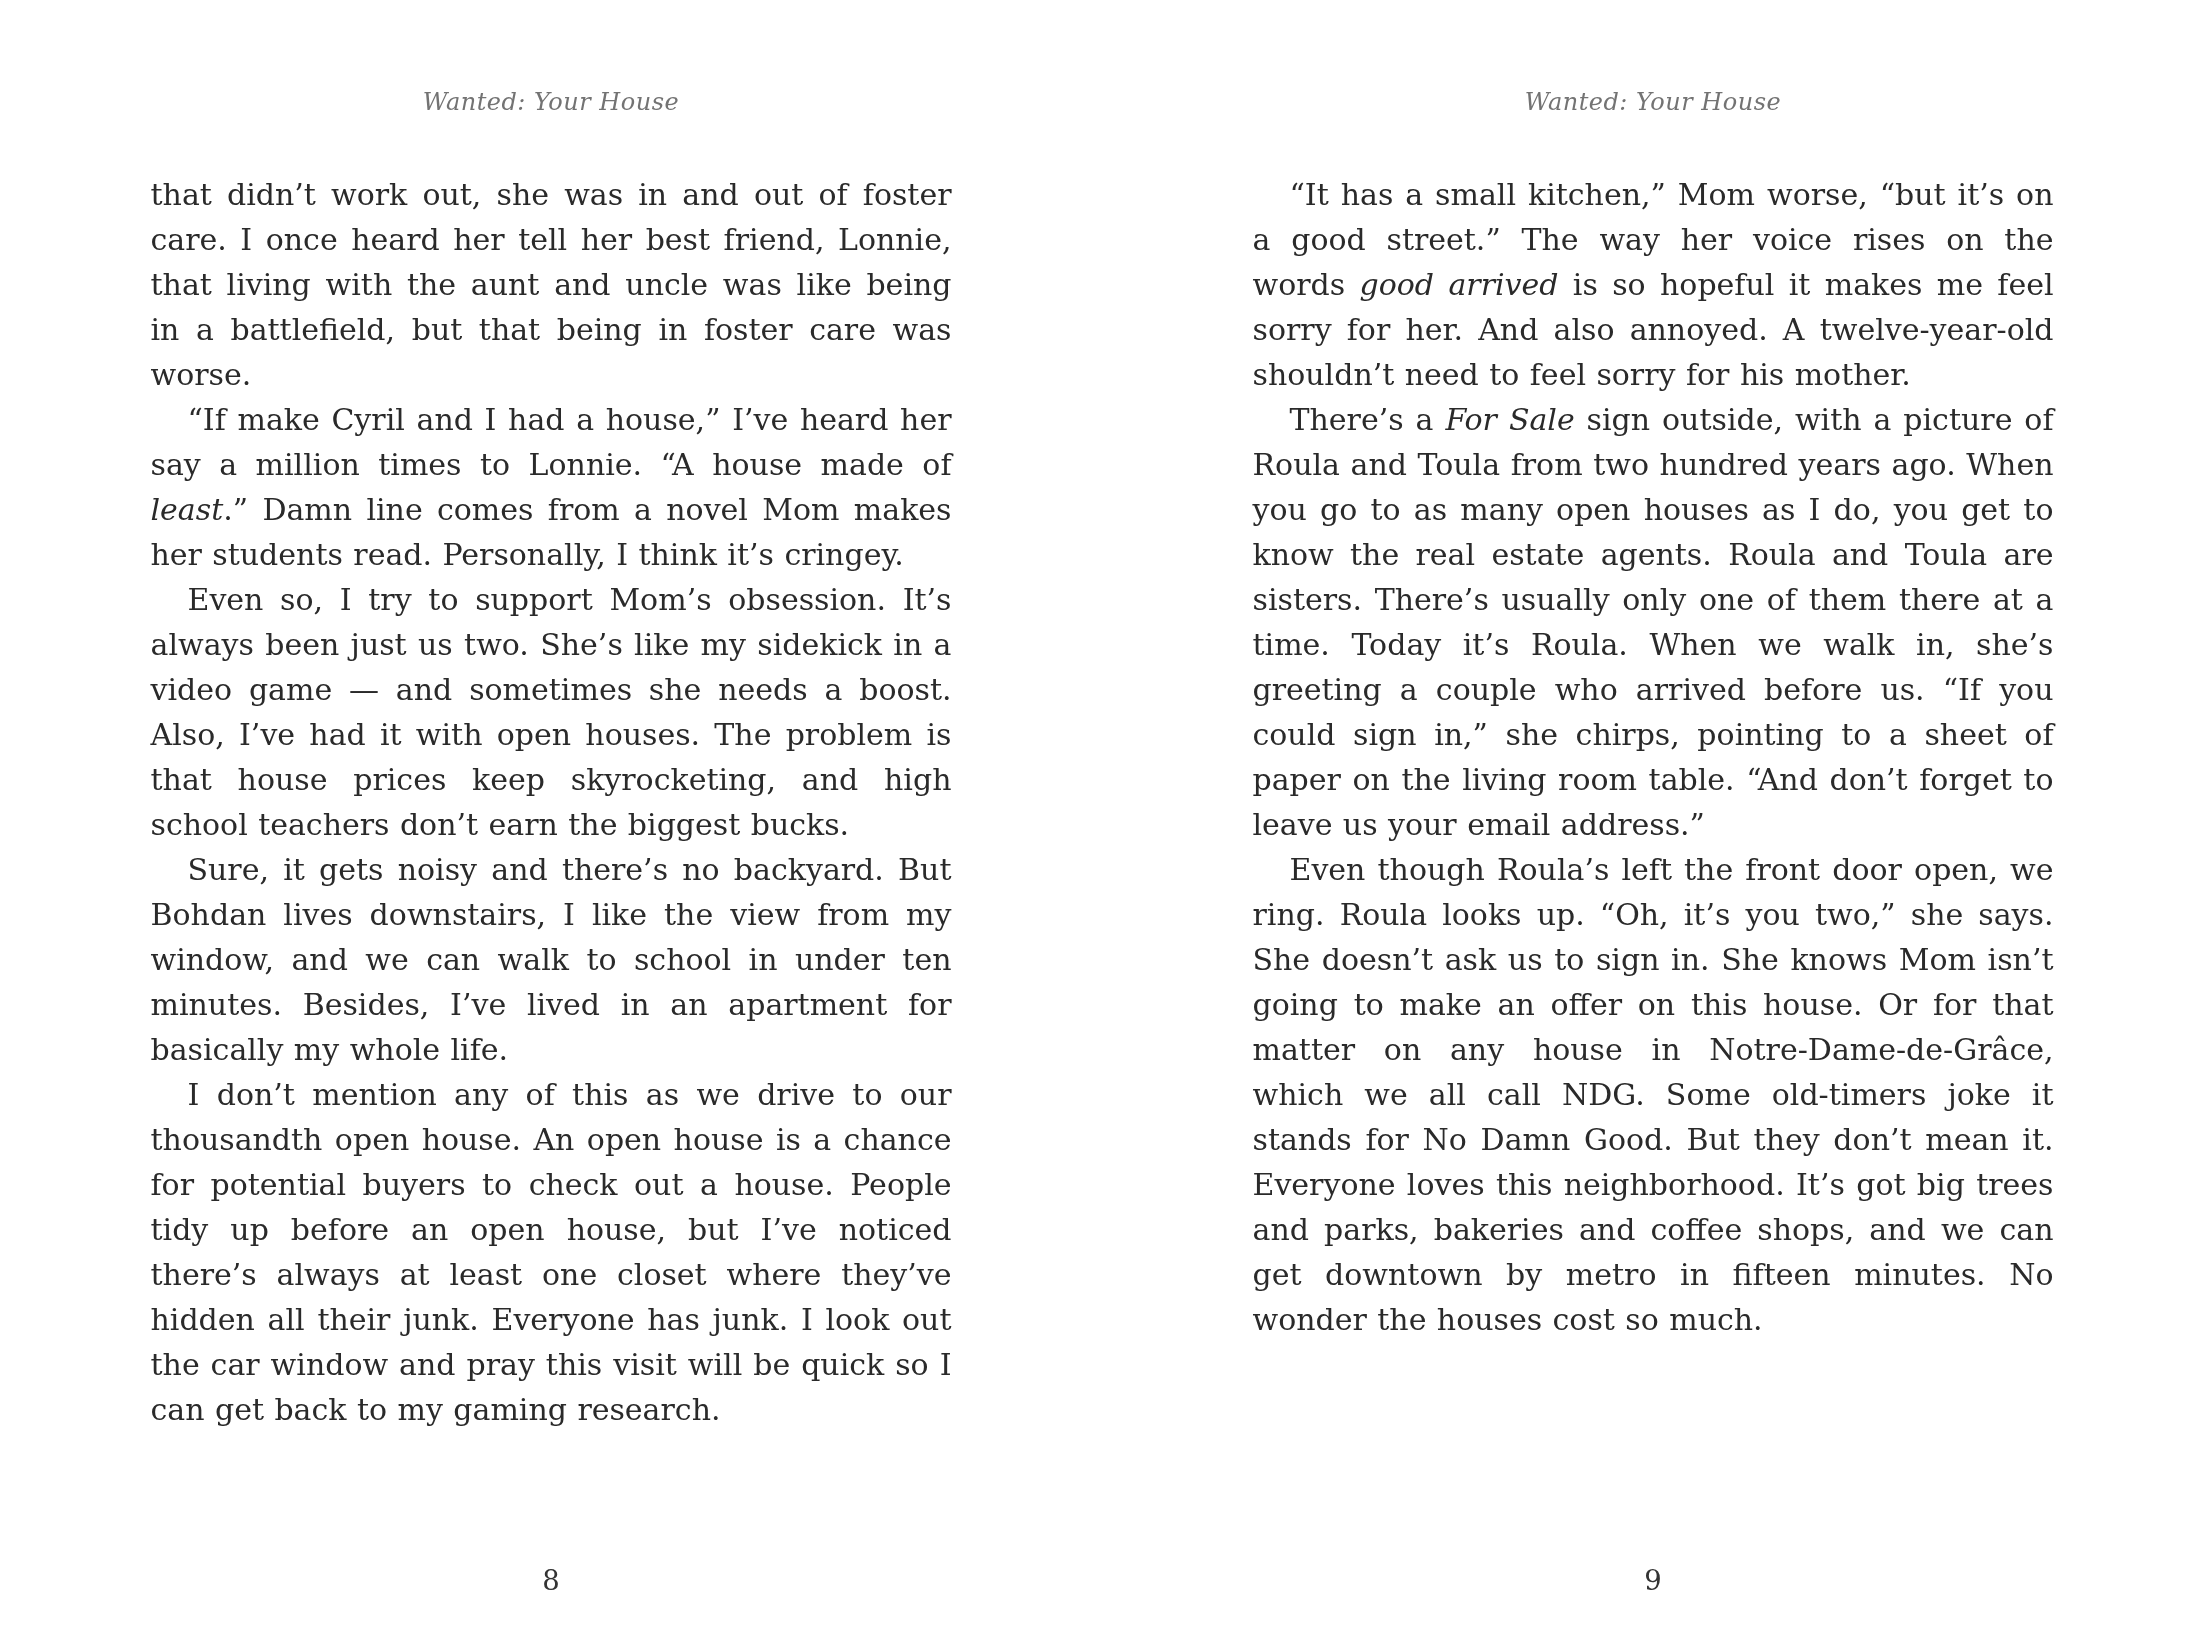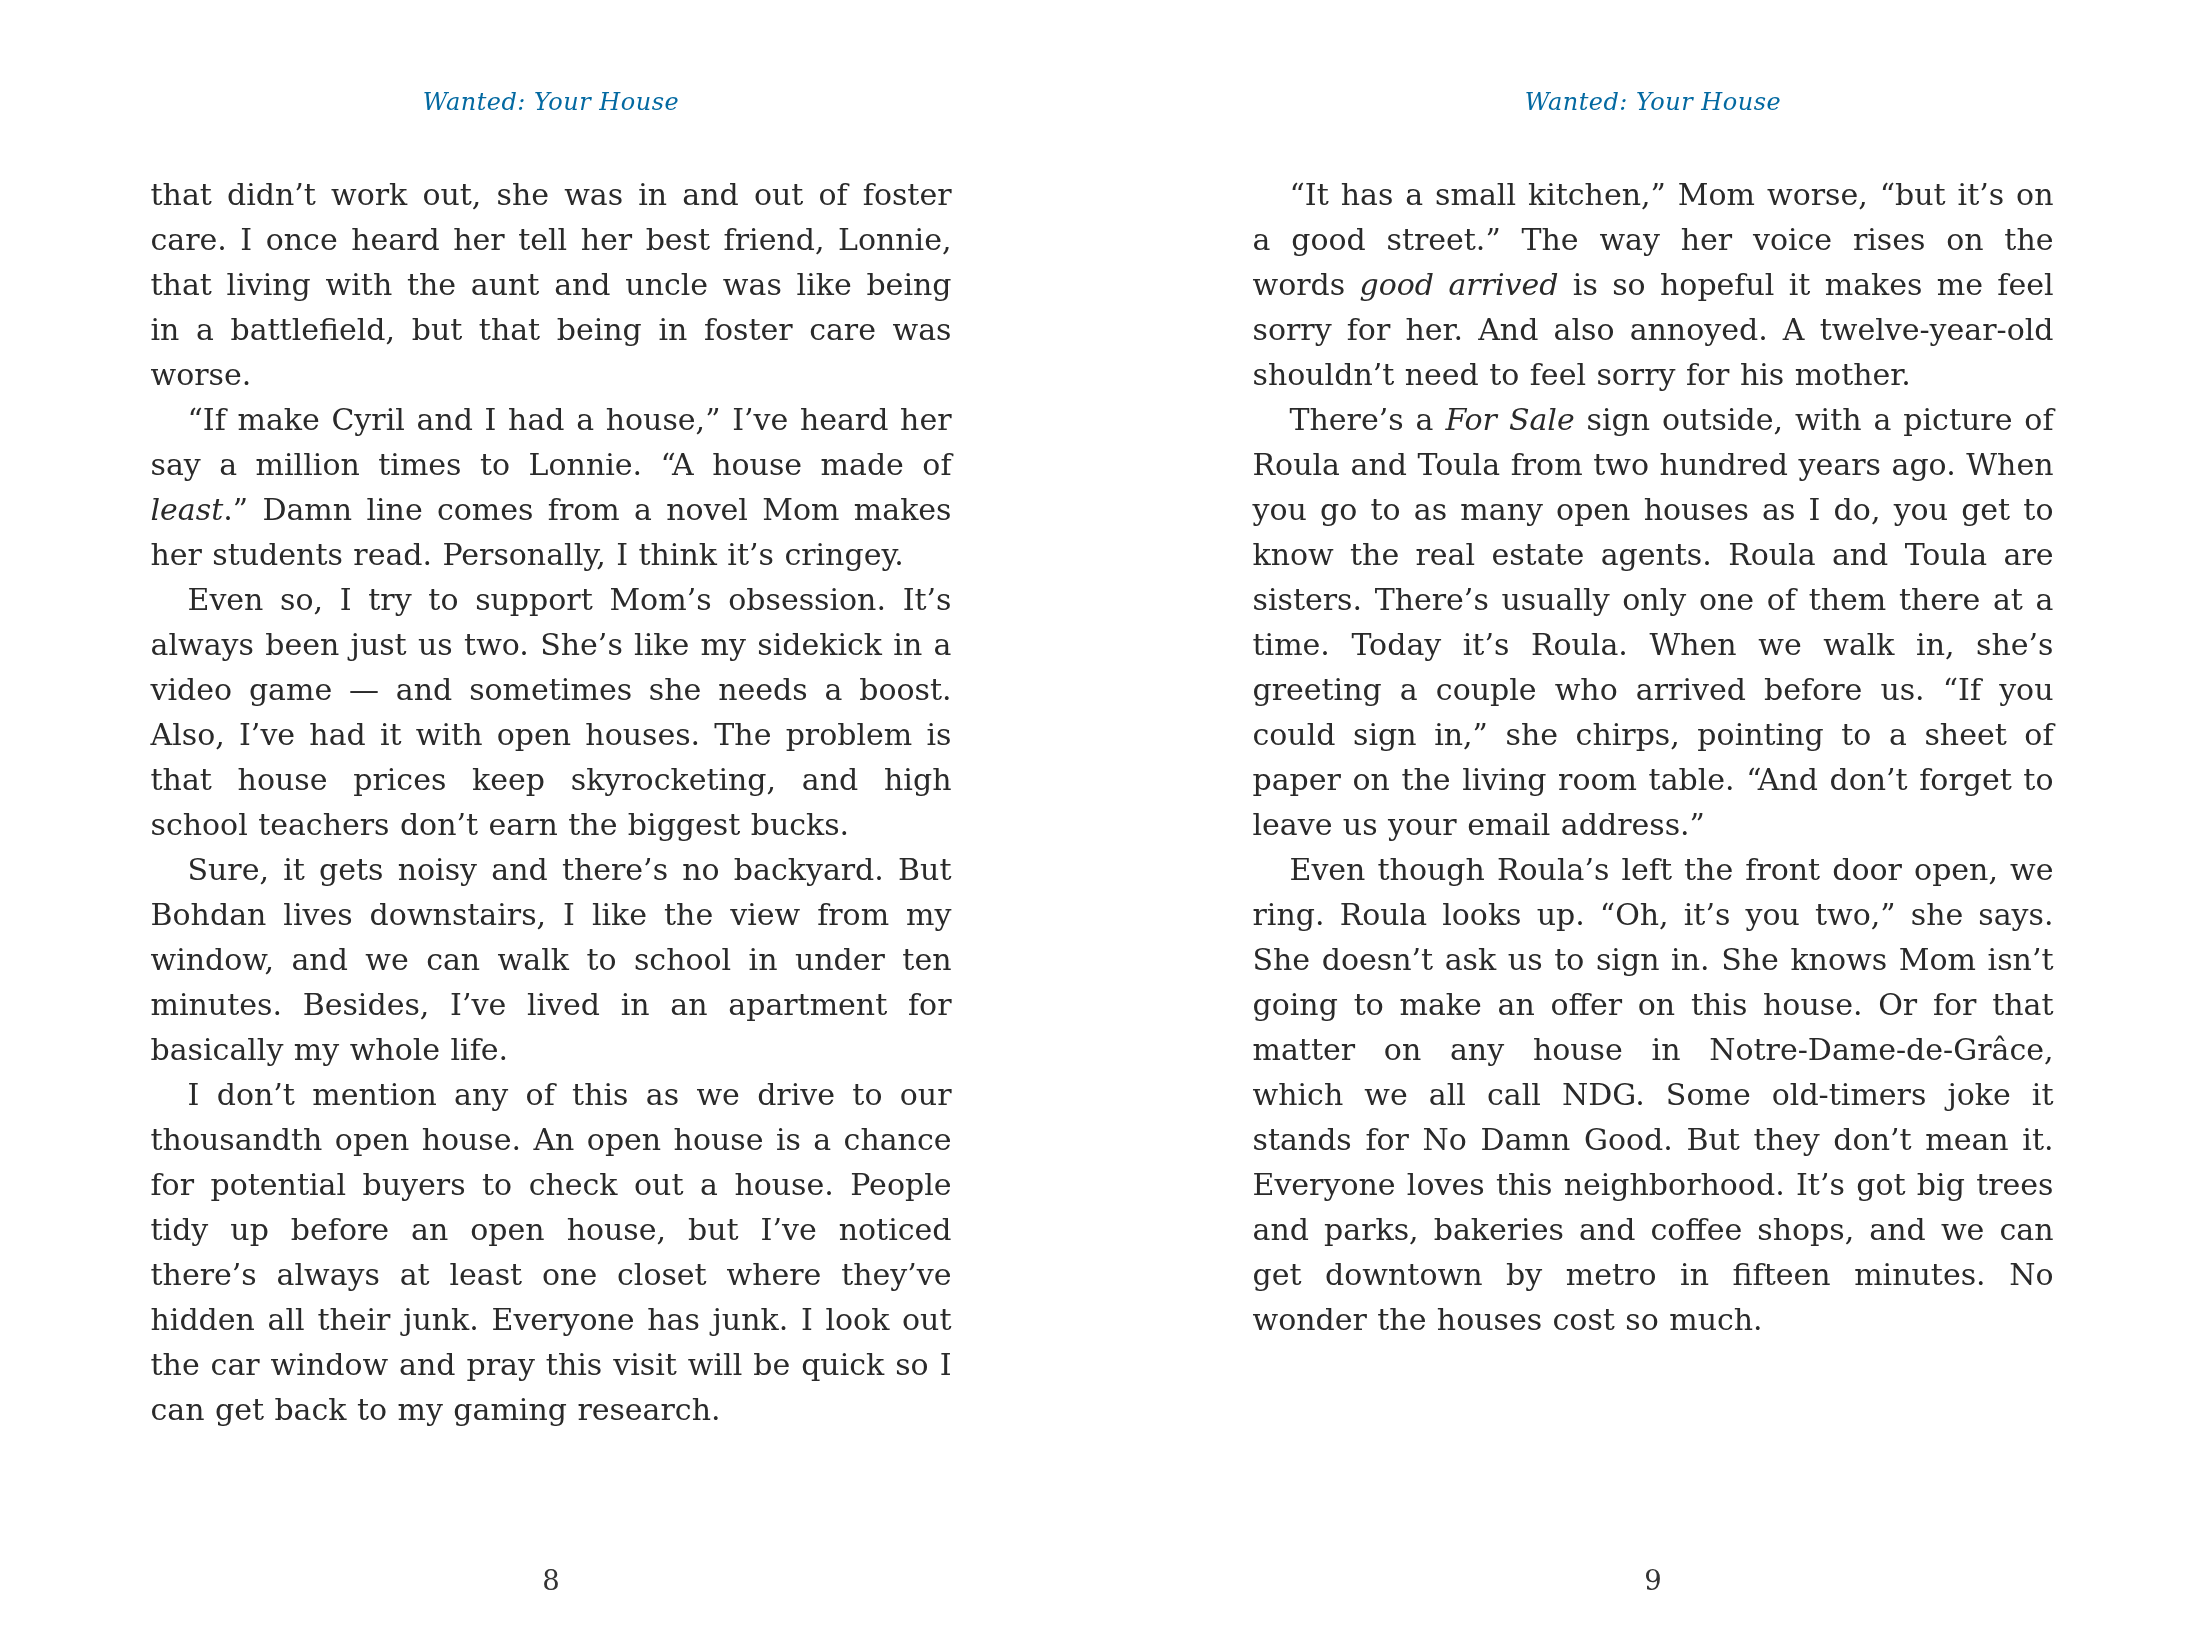--- a/index.html
+++ b/index.html
@@ -26,21 +26,21 @@
     box-sizing: border-box;
     padding-top: 88px;
   }
   .running-head {
     width: 801px;
     margin: 0 auto;
     text-align: center;
     font-style: italic;
     font-size: 24px;
     line-height: 29px;
-    color: #0369a1;
+    color: #737373;
     letter-spacing: 0.5px;
   }
   .text-block {
     width: 801px;
     margin: 55px auto 11px auto;
   }
   .text-block p {
     margin: 0;
     font-size: 30px;
     line-height: 45px;

